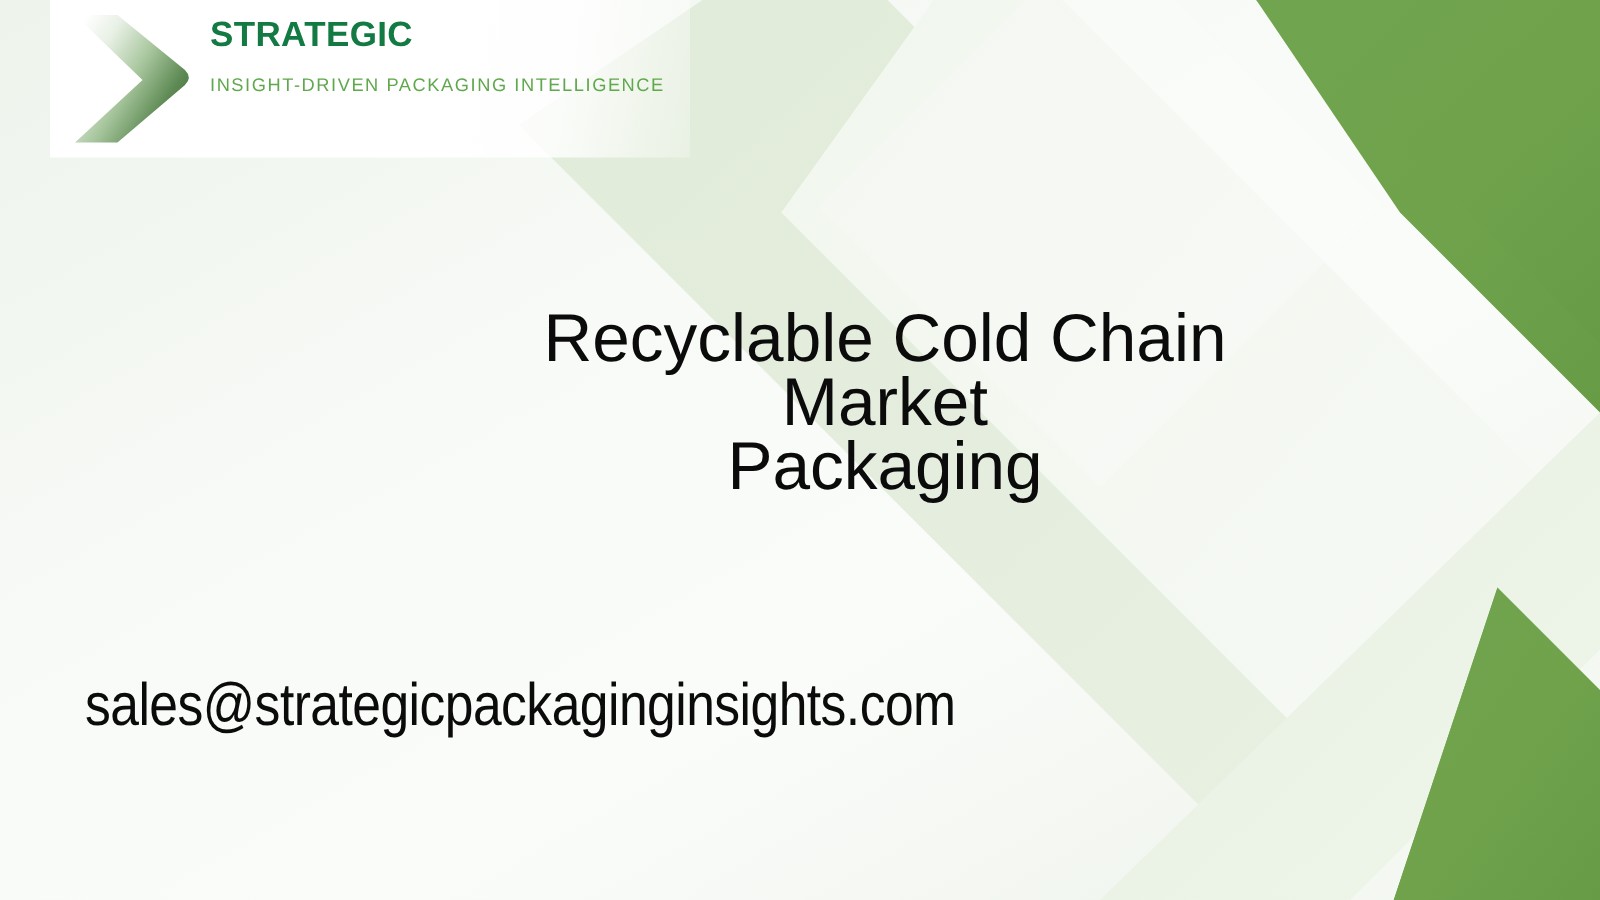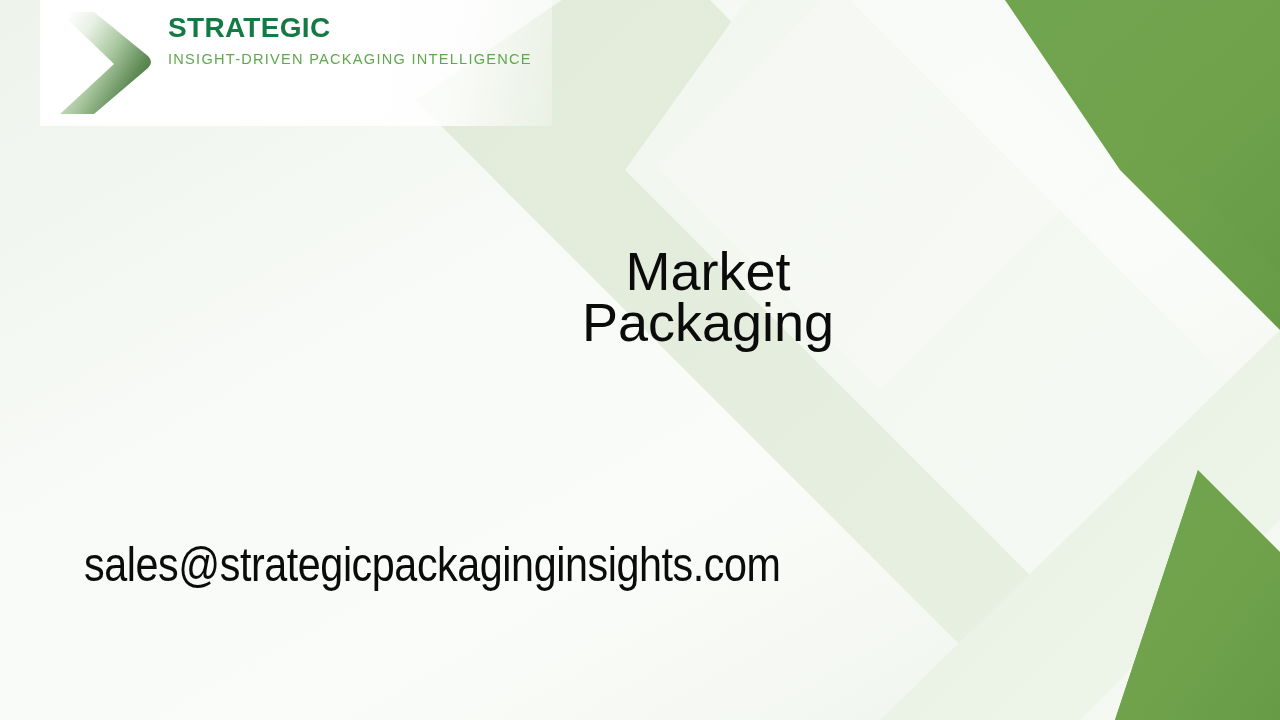--- a/index.html
+++ b/index.html
@@ -56,21 +56,21 @@
     font-family:"Liberation Sans", sans-serif;
     font-weight:bold;
     font-size:28px;
     line-height:31px;
     letter-spacing:0.3px;
     color:#127A42;
     white-space:nowrap;
   }
   #wordmark-2 { font-size:28.5px; letter-spacing:0.2px; }
   #tagline {
-    margin-top:8px;
+    margin-top:18px;
     font-family:"Liberation Sans", sans-serif;
     font-size:14.6px;
     letter-spacing:1.25px;
     color:#5FA84C;
     white-space:nowrap;
   }
 
   
   #title-block {
     position:absolute;
@@ -85,21 +85,21 @@
     font-size:54px;
     line-height:51px;
     font-weight:normal;
     color:#0B0B0B;
     white-space:nowrap;
   }
 
   
   #email-block {
     position:absolute;
-    left:84px;
+    left:68px;
     top:536px;
     z-index:4;
   }
   #email-text {
     font-family:"Liberation Sans Narrow","Liberation Sans", sans-serif;
     font-size:48px;
     line-height:58px;
     letter-spacing:-0.5px;
     color:#0B0B0B;
     white-space:nowrap;
@@ -173,20 +173,21 @@
     </svg>
 
     <div id="logo-text">
       <div class="wordmark-line" id="wordmark-1">STRATEGIC</div>
       <div id="tagline">INSIGHT-DRIVEN PACKAGING INTELLIGENCE</div>
     </div>
 
   </div>
 
   <div id="title-block">
+    <div class="title-line">Recyclable Cold Chain</div>
     <div class="title-line">Market</div>
     <div class="title-line">Packaging</div>
   </div>
 
   <div id="email-block">
     <div id="email-text">sales@strategicpackaginginsights.com</div>
   </div>
 
 </div>
 

